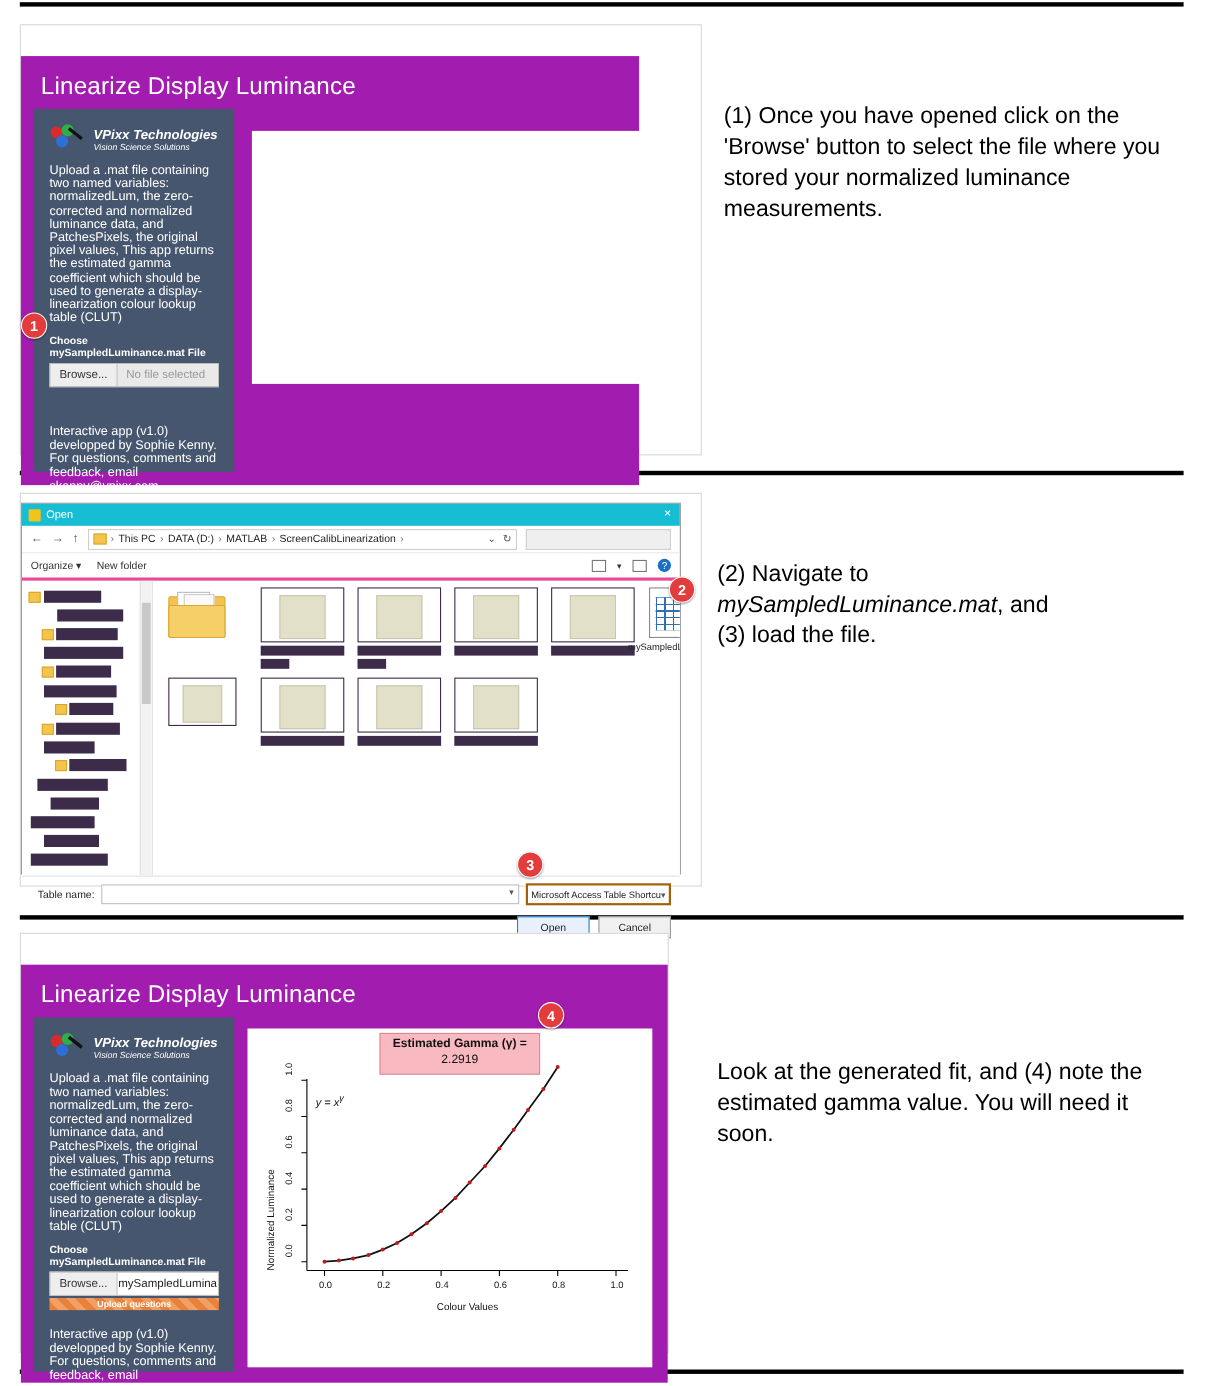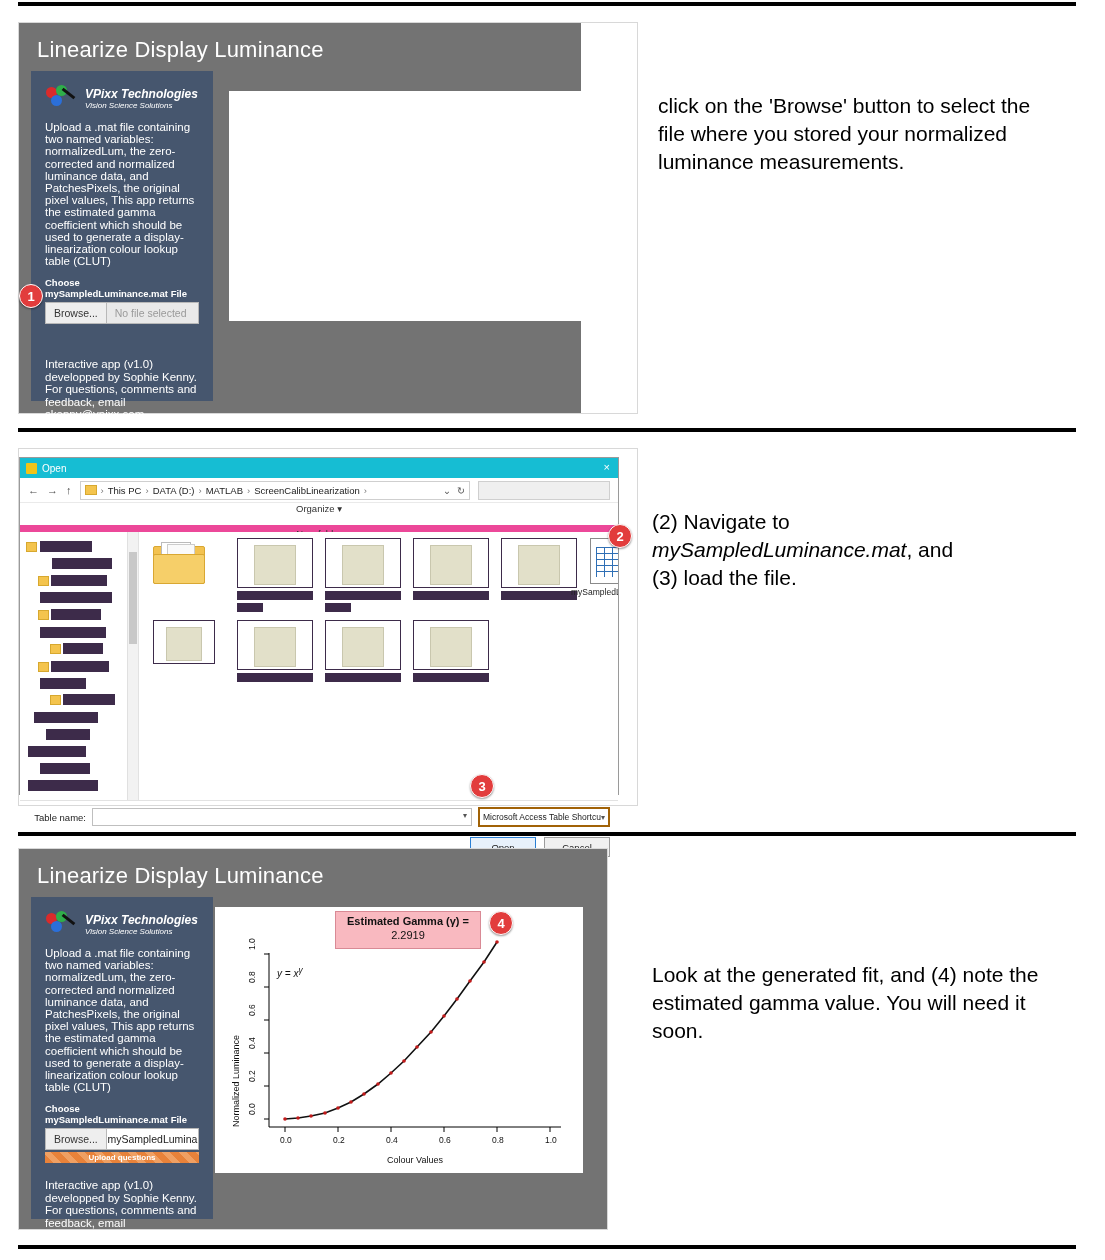--- a/index.html
+++ b/index.html
@@ -43,22 +43,23 @@
   .caption .url {
     font-size: 15px;
     line-height: 20px;
     display: block;
   }
   .caption em { font-style: italic; }
 
   
   .shiny {
     position: absolute;
-    background: #737373;
+    background: #a21caf;
     box-sizing: border-box;
+    margin-top: 28px;
   }
   .shiny-title {
     color: #ffffff;
     font-size: 22px;
     padding: 14px 0 0 18px;
     font-weight: 400;
     letter-spacing: .2px;
   }
   .shiny-side {
     position: absolute;
@@ -257,24 +258,23 @@
     width: 130px; height: 17px;
     border: 1px solid #cfcfcf;
     background: #efefef;
   }
   .exp-toolbar {
     height: 22px;
     display: flex;
     align-items: center;
     gap: 14px;
     padding: 0 8px;
-    border-bottom: 7px solid #ec4899;
+    border-bottom: 3px solid #ec4899;
     font-size: 9.5px;
     color: #333;
-    flex-direction: column;
   }
   .exp-toolbar .right {
     margin-left: auto;
     display: flex;
     gap: 10px;
     align-items: center;
   }
   .viewsq { width: 11px; height: 9px; border: 1px solid #777; }
   .helpcirc {
     width: 12px; height: 12px; border-radius: 50%;
@@ -458,20 +458,21 @@
         <div class="file-name">No file selected</div>
       </div>
       <div class="side-foot" style="margin-top:34px;">Interactive app (v1.0) developped by Sophie Kenny. For questions, comments and feedback, email skenny@vpixx.com.</div>
     </div>
     <div class="plot-area" style="left:210px; top:68px; width:368px; height:230px;"></div>
   </div>
   <div class="badge" style="left:0px; top:261px;">1</div>
 </div>
 
 <div class="caption" style="left:658px; top:92px; width:400px;">
+  <span>(1) Once you have opened</span>
   <span>click on the 'Browse' button to select the file where you stored your normalized luminance measurements.</span>
 </div>
 
 <div class="shot" style="left:18px; top:448px; width:620px; height:358px;">
   <div class="explorer" style="left:0px; top:8px; width:600px; height:338px;">
     <div class="exp-title">
       <span class="ic"></span>
       <span>Open</span>
       <span class="exp-close">×</span>
     </div>
@@ -647,21 +648,21 @@
       <div class="side-par">Upload a .mat file containing two named variables: normalizedLum, the zero-corrected and normalized luminance data, and PatchesPixels, the original pixel values, This app returns the estimated gamma coefficient which should be used to generate a display-linearization colour lookup table (CLUT)</div>
       <div class="side-label">Choose mySampledLuminance.mat File</div>
       <div class="file-input">
         <div class="browse-btn">Browse...</div>
         <div class="file-name filled">mySampledLumina</div>
       </div>
       <div class="progress">Upload questions</div>
       <div class="side-foot" style="margin-top:16px;">Interactive app (v1.0) developped by Sophie Kenny. For questions, comments and feedback, email skenny@vpixx.com.</div>
     </div>
 
-    <div class="plot-area" style="left:196px; top:58px; width:368px; height:266px;">
+    <div class="plot-area" style="left:206px; top:58px; width:368px; height:308px;">
       <div class="gamma-box" style="left:120px; top:4px; width:146px; height:38px;">
         <div class="t1">Estimated Gamma (γ)  =</div>
         <div class="t2">2.2919</div>
       </div>
 
       <div class="axis-label-y" style="left:16px; top:220px;">Normalized Luminance</div>
       <div class="axis-label-x" style="left:60px; top:248px; width:280px;">Colour Values</div>
 
       <div class="tick-y" style="left:32px; top:208px;">0.0</div>
       <div class="tick-y" style="left:32px; top:175px;">0.2</div>

